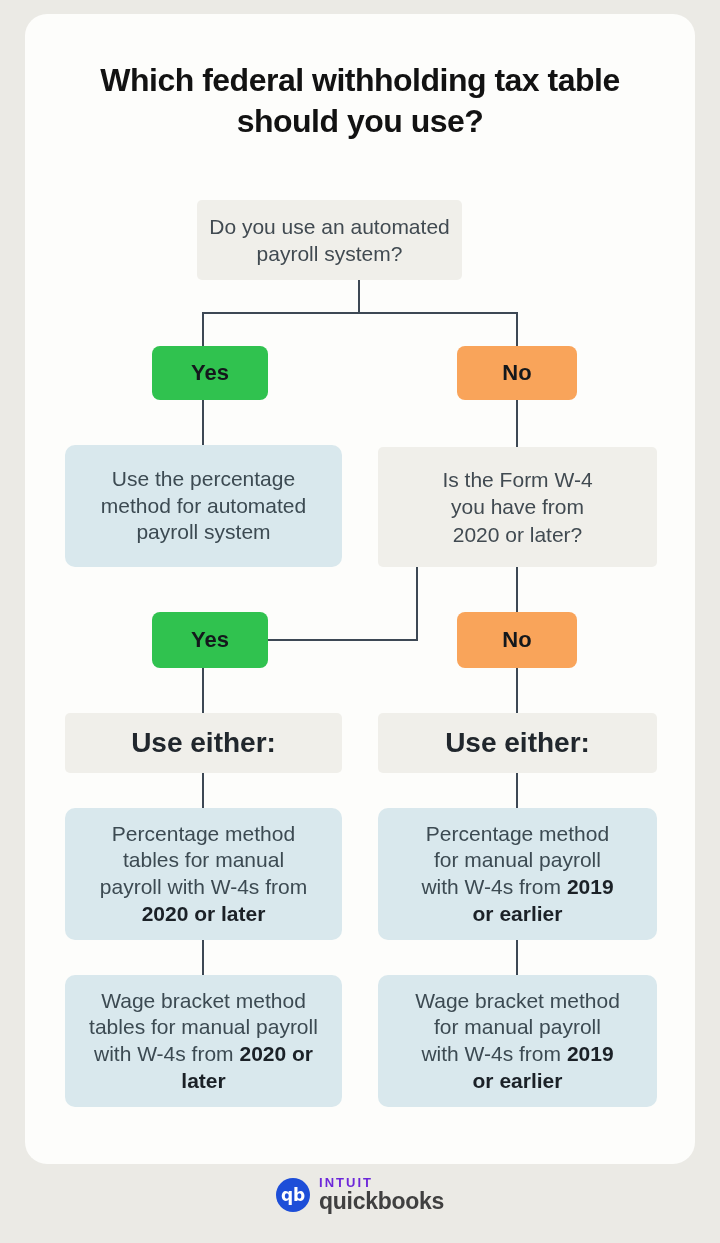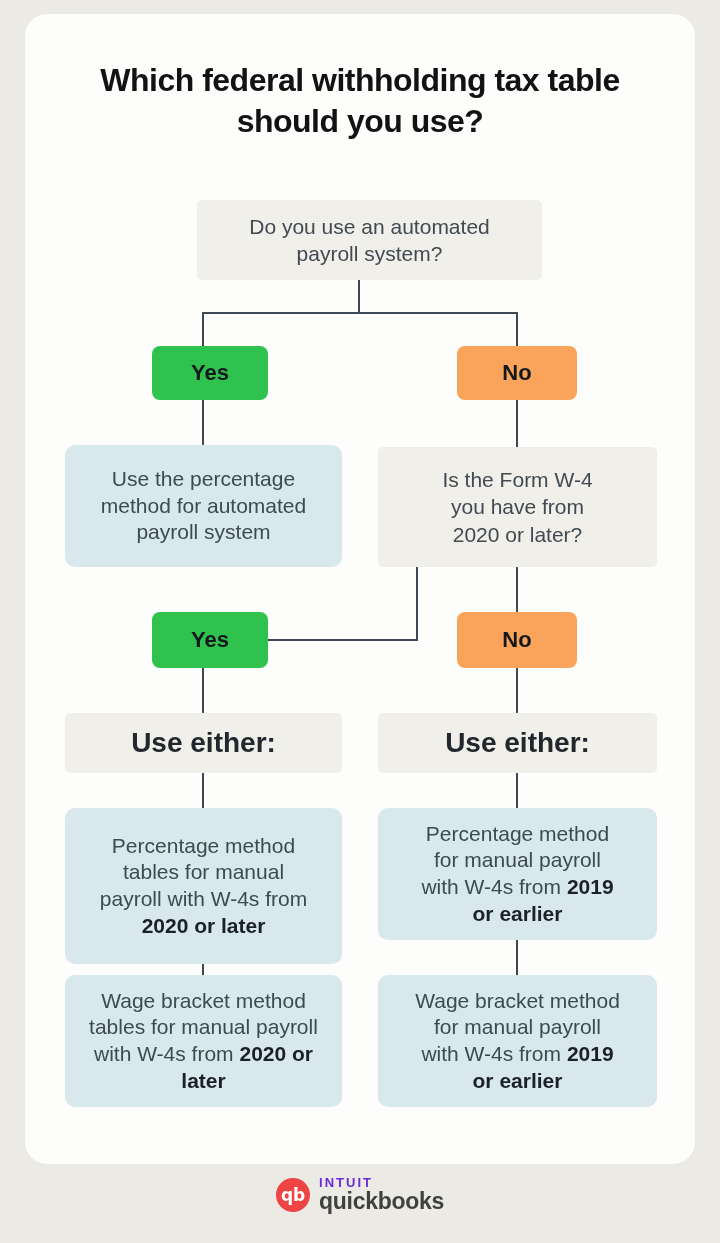--- a/index.html
+++ b/index.html
@@ -72,21 +72,21 @@
     left: 0; top: 1176px;
     width: 720px;
     display: flex;
     align-items: center;
     justify-content: center;
     gap: 9px;
   }
   .qb-circle {
     width: 34px; height: 34px;
     border-radius: 50%;
-    background: #ef4444;
+    background: #1d4ed8;
     display: flex;
     align-items: center;
     justify-content: center;
     color: #ffffff;
     font-weight: bold;
     font-size: 17px;
     font-family: "DejaVu Sans", sans-serif;
   }
   .logo-text { display: flex; flex-direction: column; line-height: 1; }
   .intuit {
@@ -122,21 +122,21 @@
   <div class="line" style="left:416px; top:567px; width:2px; height:74px;"></div>
   <div class="line" style="left:262px; top:639px; width:156px; height:2px;"></div>
   <div class="line" style="left:516px; top:567px; width:2px; height:45px;"></div>
   <div class="line" style="left:202px; top:668px; width:2px; height:45px;"></div>
   <div class="line" style="left:516px; top:668px; width:2px; height:45px;"></div>
   <div class="line" style="left:202px; top:773px; width:2px; height:35px;"></div>
   <div class="line" style="left:516px; top:773px; width:2px; height:35px;"></div>
   <div class="line" style="left:202px; top:940px; width:2px; height:35px;"></div>
   <div class="line" style="left:516px; top:940px; width:2px; height:35px;"></div>
 
-  <div class="node gray" style="left:197px; top:200px; width:345px; height:80px;">
+  <div class="node gray" style="left:197px; top:200px; width:265px; height:80px;">
     <div class="qtext" style="max-width:270px;">Do you use an automated payroll system?</div>
   </div>
 
   <div class="node green" style="left:146px; top:346px; width:116px; height:54px;">
     <span class="yn">Yes</span>
   </div>
 
   <div class="node orange" style="left:457px; top:346px; width:120px; height:54px;">
     <span class="yn">No</span>
   </div>
@@ -158,21 +158,21 @@
   </div>
 
   <div class="node gray" style="left:65px; top:713px; width:277px; height:60px;">
     <span class="ue">Use either:</span>
   </div>
 
   <div class="node gray" style="left:378px; top:713px; width:279px; height:60px;">
     <span class="ue">Use either:</span>
   </div>
 
-  <div class="node blue" style="left:65px; top:808px; width:277px; height:156px;">
+  <div class="node blue" style="left:65px; top:808px; width:277px; height:132px;">
     <div class="btext" style="max-width:225px;"><span>Percentage method tables for manual payroll with W-4s from</span> <span class="b">2020 or later</span></div>
   </div>
 
   <div class="node blue" style="left:378px; top:808px; width:279px; height:132px;">
     <div class="btext" style="max-width:205px;"><span>Percentage method for manual payroll with W-4s from</span> <span class="b">2019 or earlier</span></div>
   </div>
 
   <div class="node blue" style="left:65px; top:975px; width:277px; height:132px;">
     <div class="btext" style="max-width:230px;"><span>Wage bracket method tables for manual payroll with W-4s from</span> <span class="b">2020 or later</span></div>
   </div>

